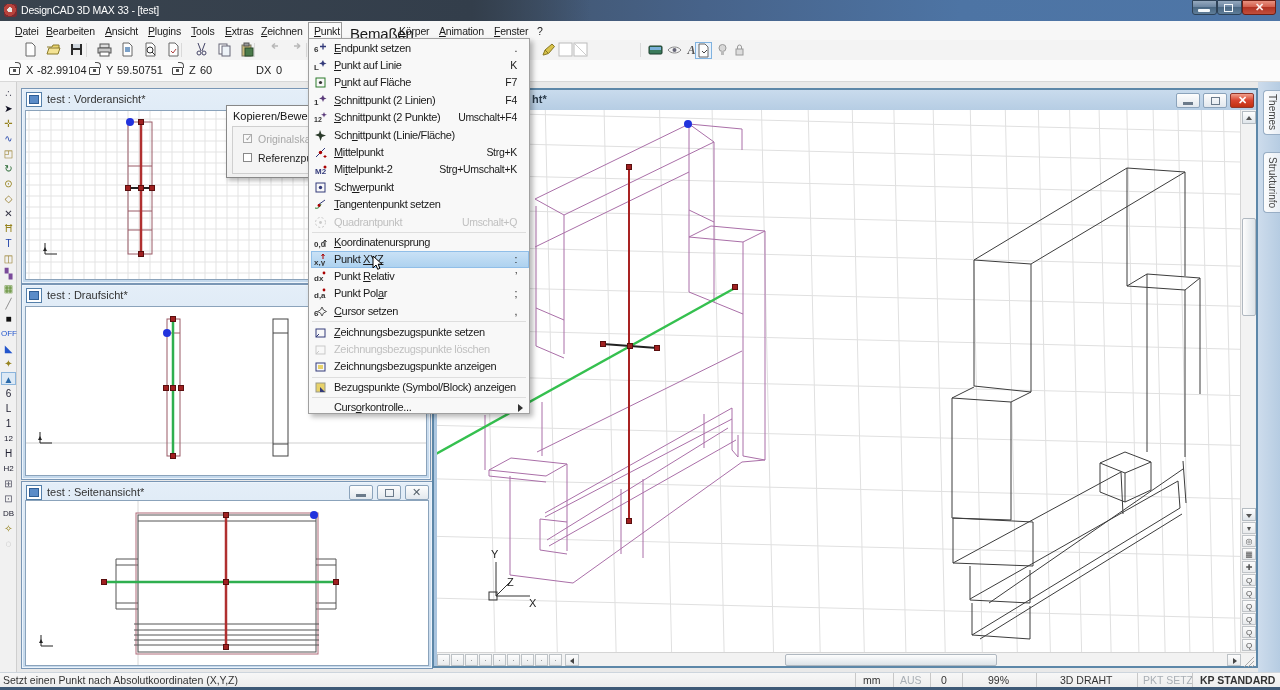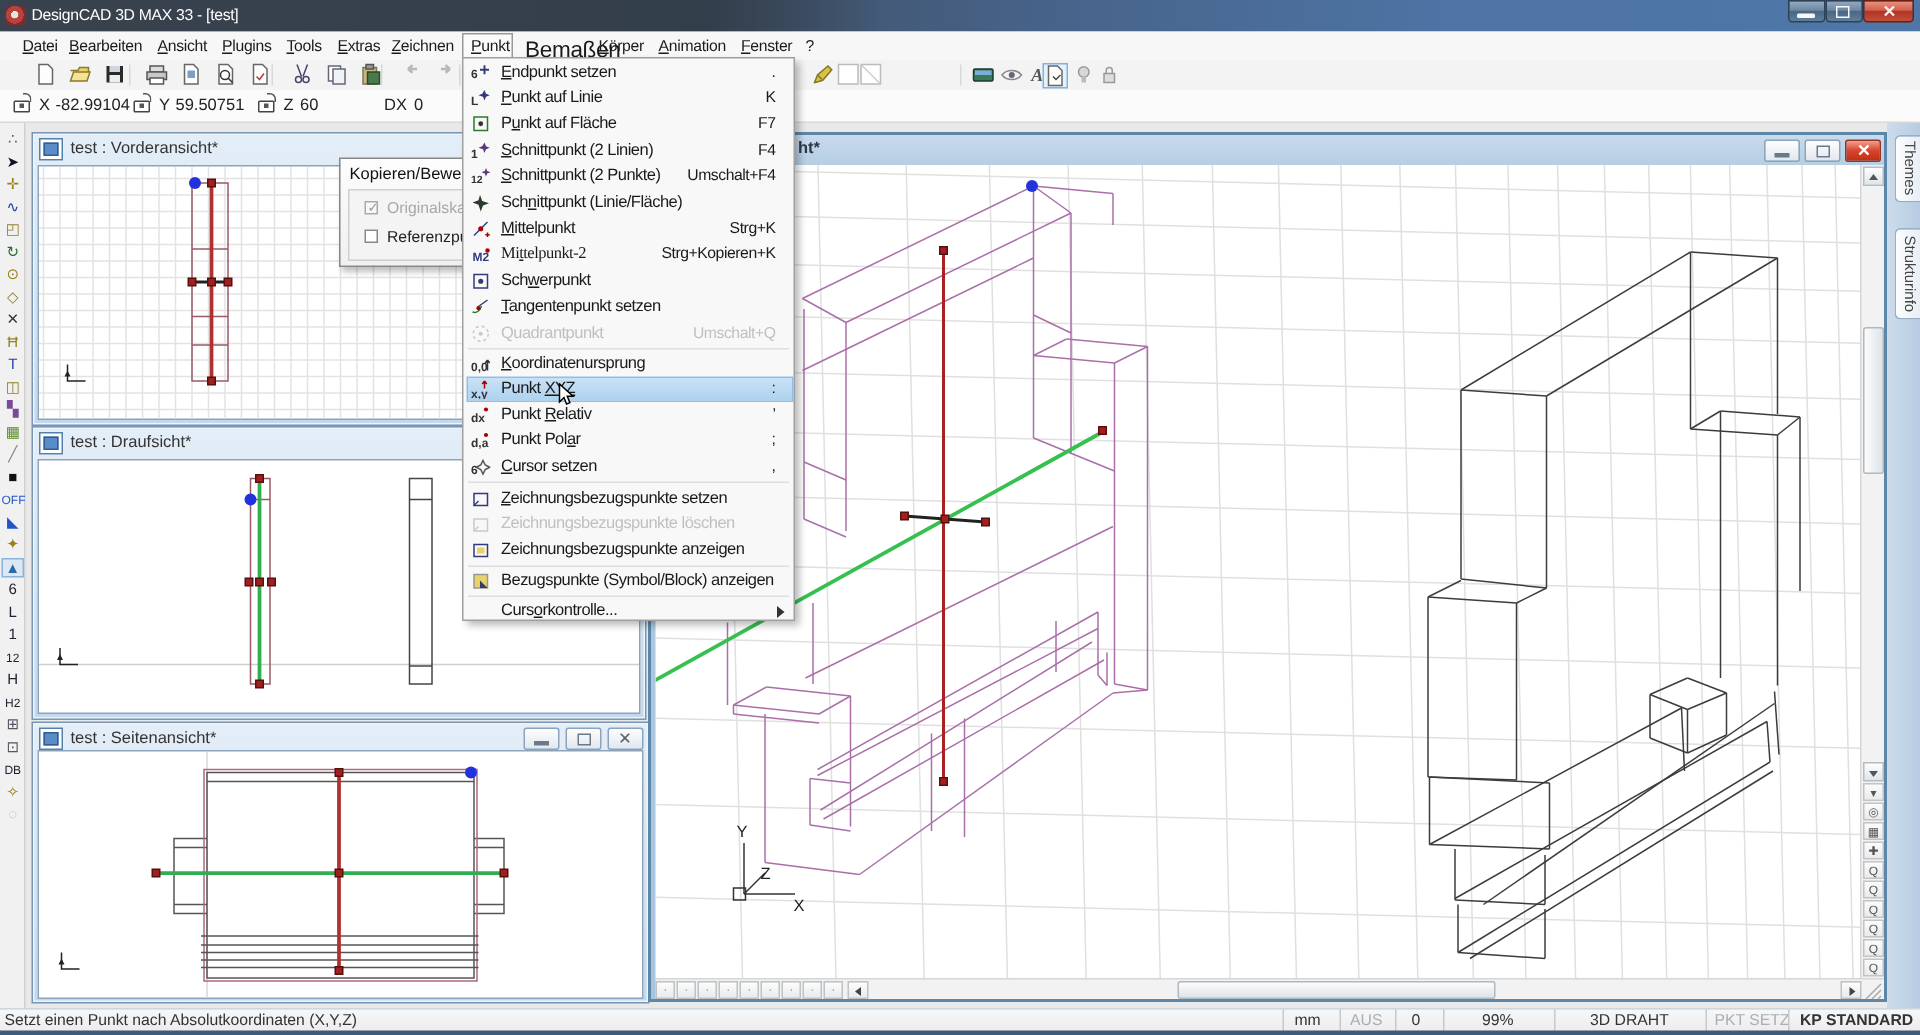--- a/index.html
+++ b/index.html
@@ -609,22 +609,22 @@
         <path d="M2 11L11 2" stroke="#333a7a"></path>
         <circle cx="6.5" cy="6.5" r="1.7" fill="#a00"></circle>
         <path d="M11 9v3M9.5 10.5h3" stroke="#a00"></path>
       </svg></div>
     <div class="abs" style="left:25px;top:107.0px;color:#1a1a1a;white-space:nowrap;letter-spacing:-0.35px;"><span style="text-decoration:underline">M</span>ittelpunkt</div>
     <div class="abs" style="left:0;top:107.0px;width:208px;text-align:right;color:#1a1a1a;font-size:10.5px;letter-spacing:-0.3px;">Strg+K</div>
     <div class="abs" style="left:5px;top:124.0px;width:13px;height:13px;"><svg width="13" height="13" viewBox="0 0 13 13">
         <text x="1" y="11" font-size="8" fill="#333a7a" font-weight="bold">M2</text>
         <circle cx="11" cy="4" r="1.5" fill="#a00"></circle>
       </svg></div>
-    <div class="abs" style="left:25px;top:124.0px;color:#1a1a1a;white-space:nowrap;letter-spacing:-0.35px;font-family:Liberation Serif, serif;">Mi<span style="text-decoration:underline">t</span>telpunkt-2</div>
-    <div class="abs" style="left:0;top:124.0px;width:208px;text-align:right;color:#1a1a1a;font-size:10.5px;letter-spacing:-0.3px;">Strg+Kopieren+K</div>
+    <div class="abs" style="left:25px;top:124.0px;color:#1a1a1a;white-space:nowrap;letter-spacing:-0.35px;">Mi<span style="text-decoration:underline">t</span>telpunkt-2</div>
+    <div class="abs" style="left:0;top:124.0px;width:208px;text-align:right;color:#1a1a1a;font-size:10.5px;letter-spacing:-0.3px;">Strg+Umschalt+K</div>
     <div class="abs" style="left:5px;top:141.5px;width:13px;height:13px;"><svg width="13" height="13" viewBox="0 0 13 13">
         <rect x="2" y="2" width="9" height="9" fill="none" stroke="#333a7a"></rect>
         <circle cx="6.5" cy="6.5" r="1.7" fill="#333a7a"></circle>
       </svg></div>
     <div class="abs" style="left:25px;top:141.5px;color:#1a1a1a;white-space:nowrap;letter-spacing:-0.35px;">Sch<span style="text-decoration:underline">w</span>erpunkt</div>
     <div class="abs" style="left:5px;top:159.0px;width:13px;height:13px;"><svg width="13" height="13" viewBox="0 0 13 13">
         <path d="M1 10c3 1 5-1 6-4" stroke="#2a7a2a" fill="none"></path>
         <path d="M4 7l7-5" stroke="#333a7a"></path>
         <circle cx="5" cy="7.5" r="1.4" fill="#a00"></circle>
       </svg></div>

